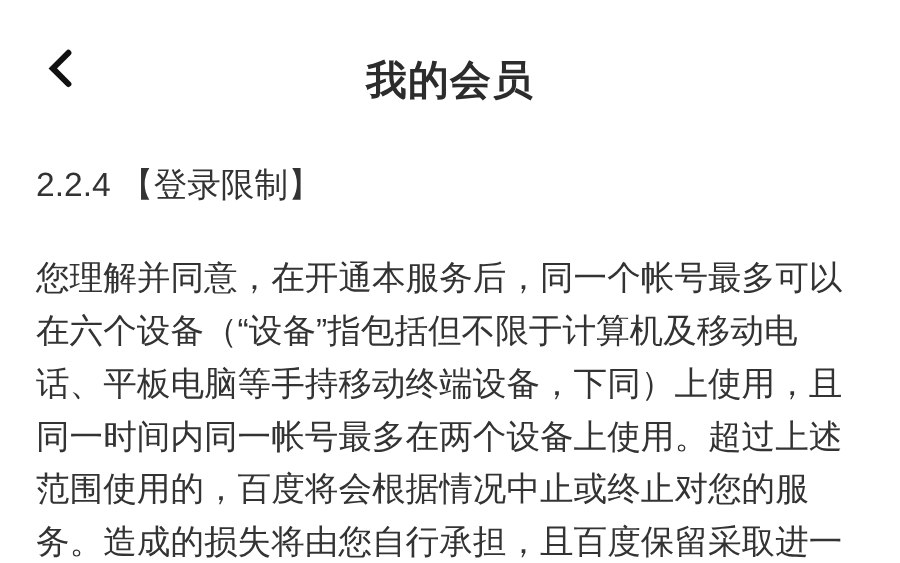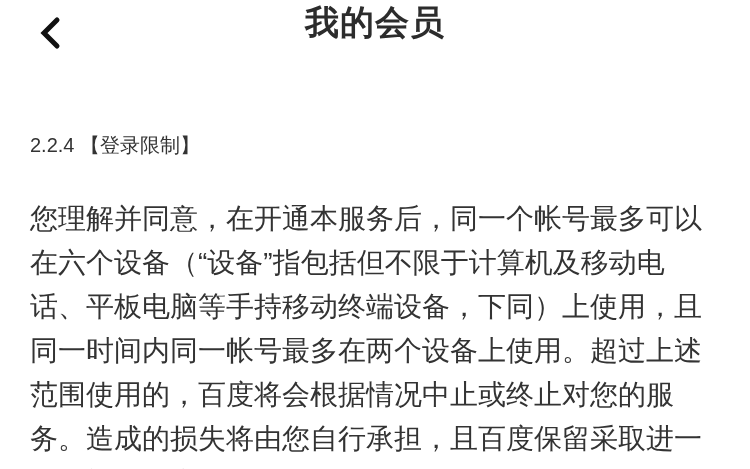--- a/index.html
+++ b/index.html
@@ -11,23 +11,24 @@
     position: relative;
     width: 750px;
     height: 469px;
     background: #ffffff;
     overflow: hidden;
   }
   .navbar {
     position: relative;
     height: 66px;
     display: flex;
-    align-items: flex-start;
+    align-items: flex-end;
     justify-content: center;
     background: #ffffff;
+    margin-top: 24px;
   }
   .back-button {
     position: absolute;
     left: 36px;
     top: 50%;
     transform: translateY(-50%);
     width: 28px;
     height: 36px;
     display: flex;
     align-items: center;
@@ -40,22 +41,22 @@
   .page-title {
     font-size: 34px;
     font-weight: 700;
     color: #2c2c2c;
     letter-spacing: 1px;
   }
   .content {
     padding: 0 30px;
   }
   .section-heading {
-    margin-top: 68px;
-    font-size: 20px;
+    margin-top: 48px;
+    font-size: 28px;
     font-weight: 400;
     color: #333333;
     line-height: 1.15;
   }
   .terms-paragraph {
     margin-top: 40px;
     font-size: 28px;
     font-weight: 400;
     color: #333333;
     line-height: 44px;

